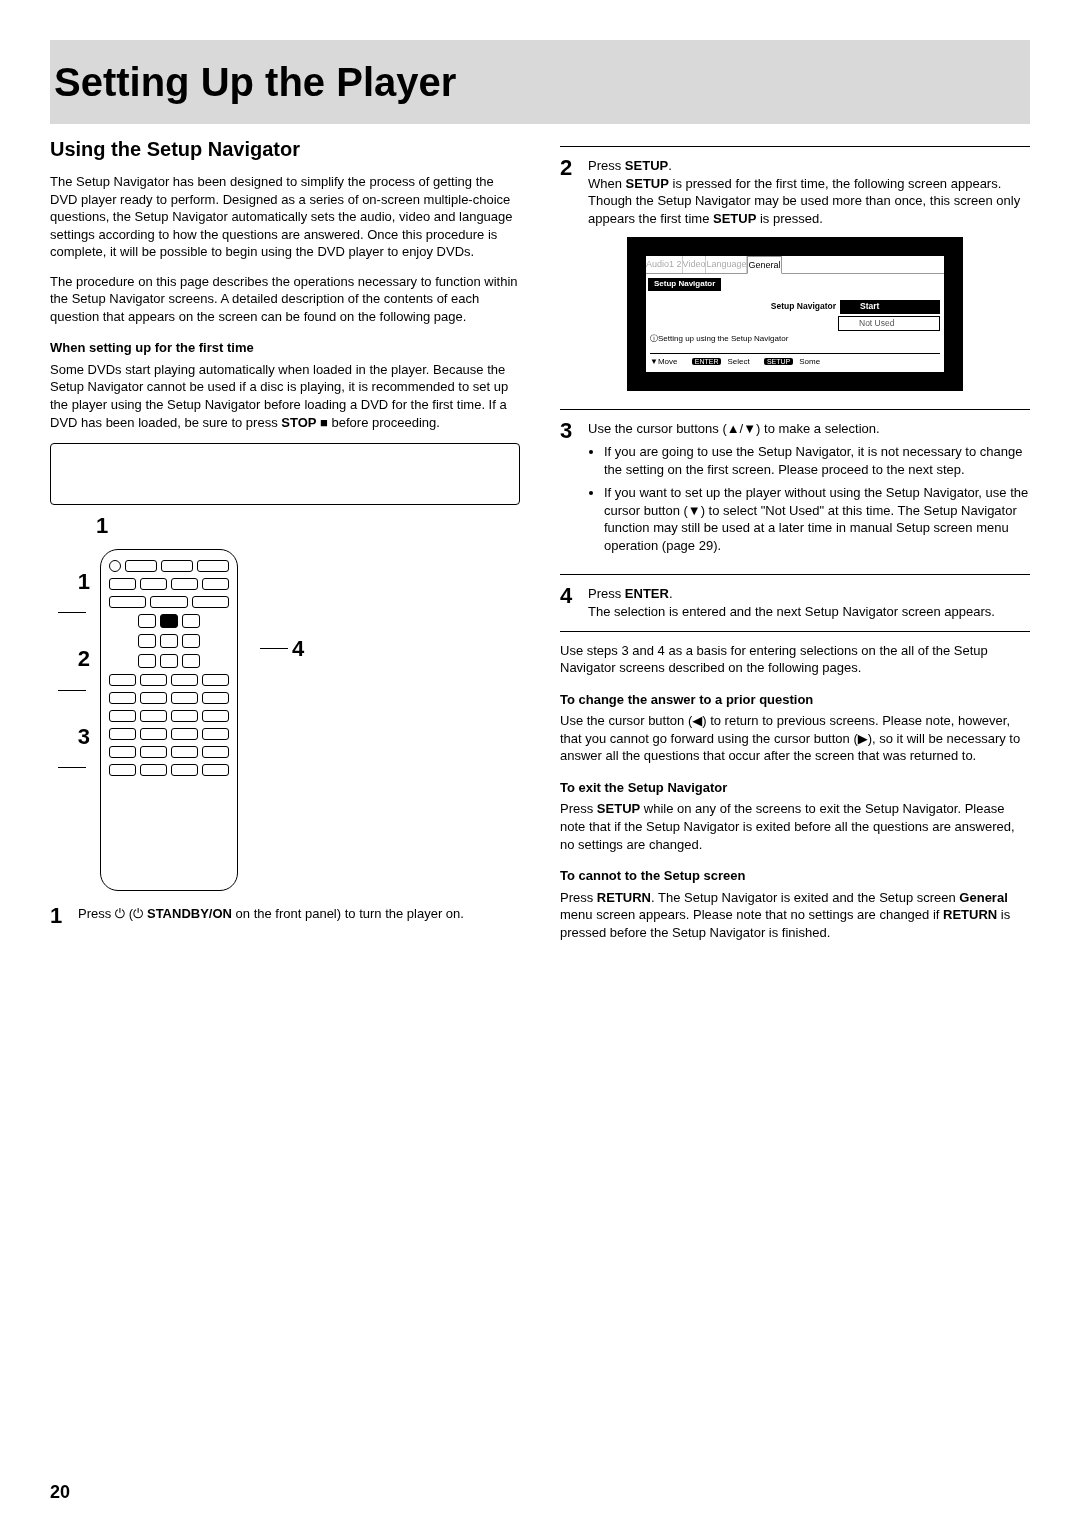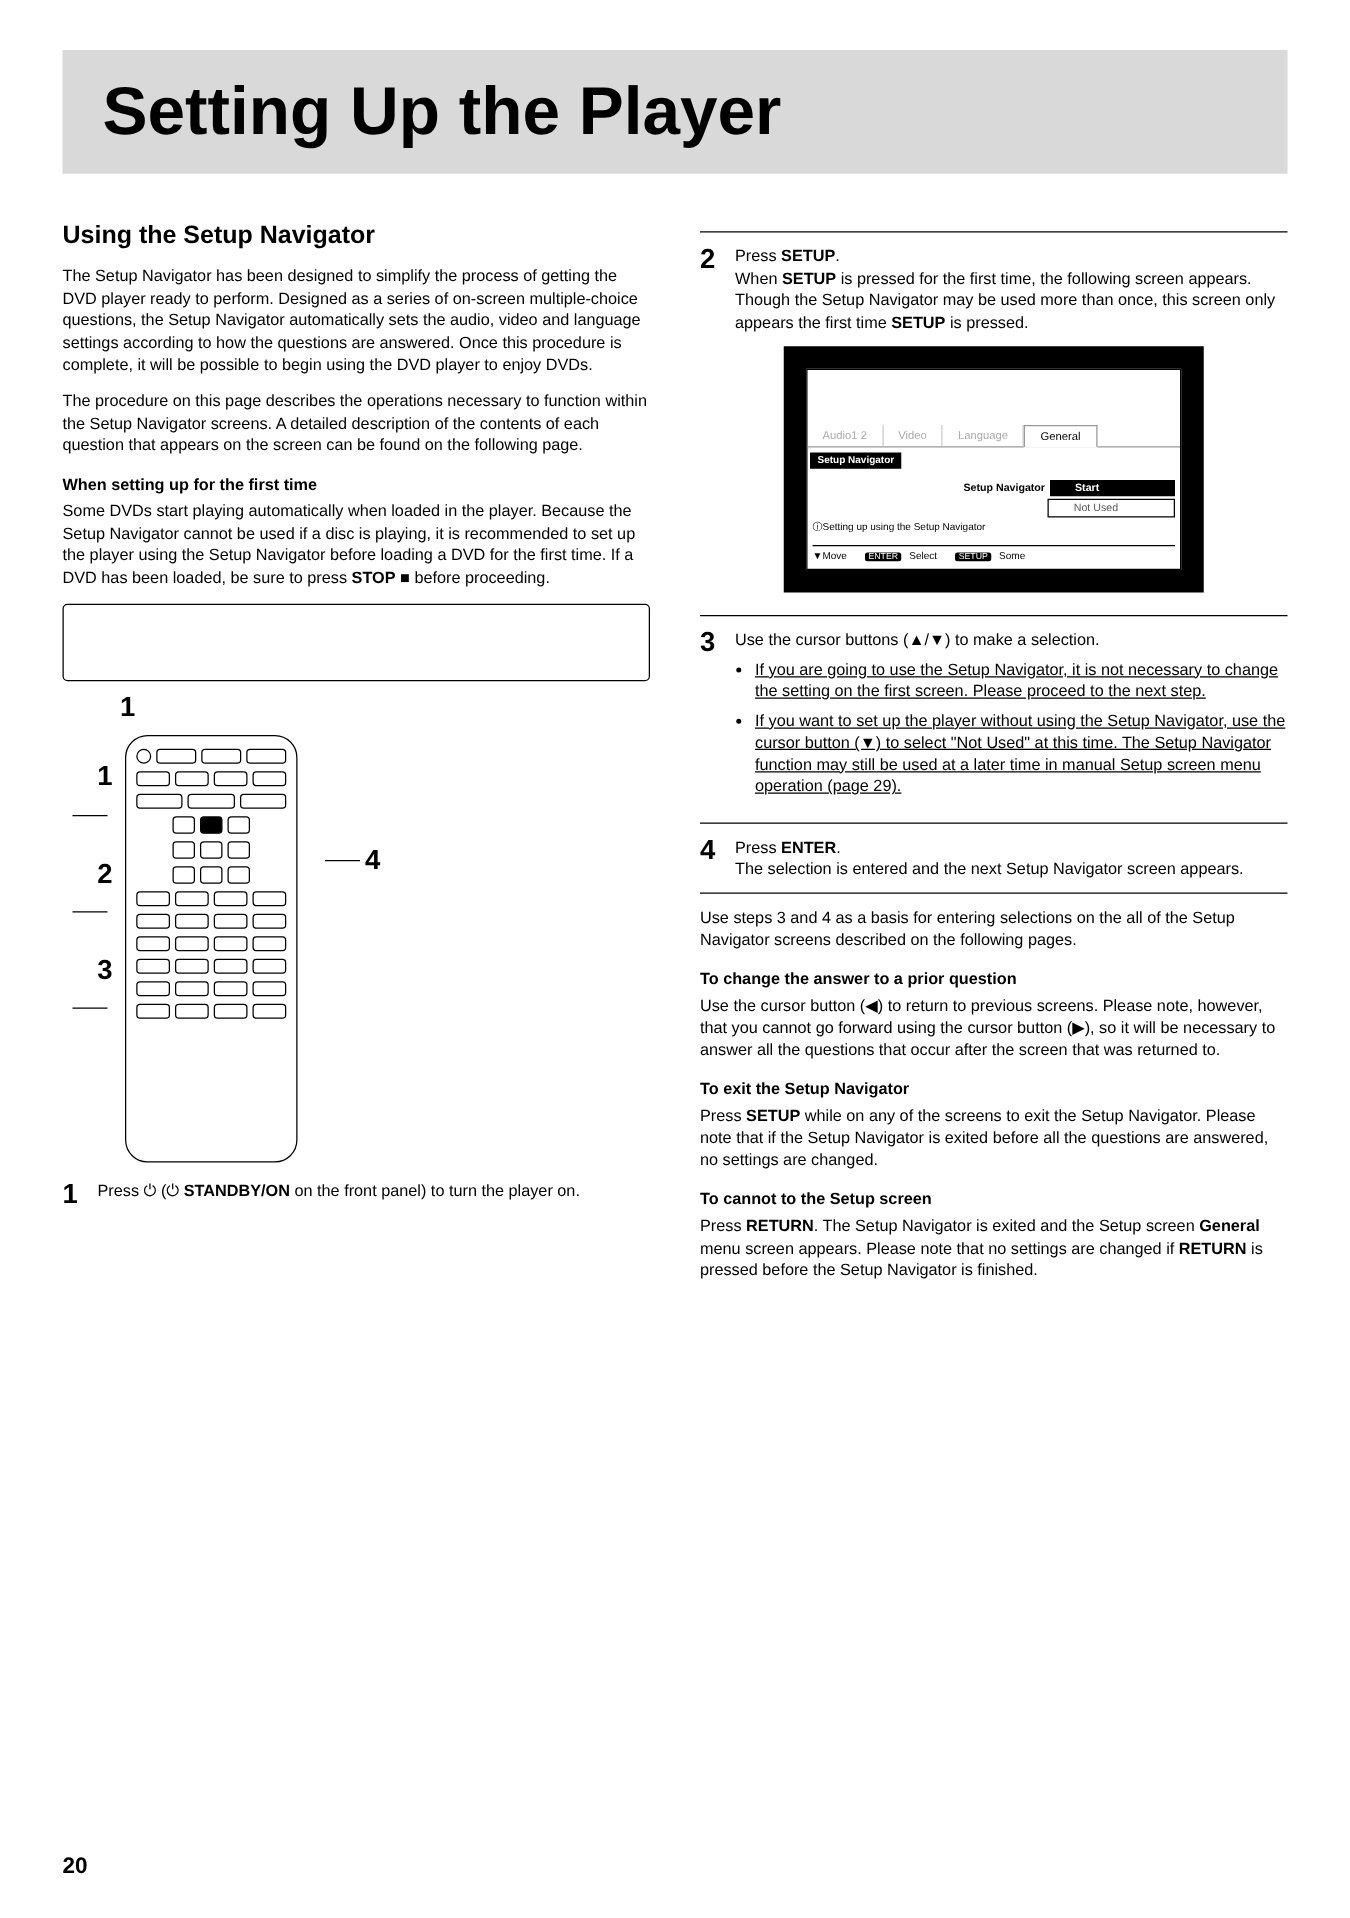--- a/index.html
+++ b/index.html
@@ -6,24 +6,24 @@
     font-family: Arial, Helvetica, sans-serif;
     font-size: 13px;
     color: #000;
     margin: 0;
     padding: 40px 50px;
     width: 980px;
     line-height: 1.35;
   }
   .chapter-title {
     background: #d9d9d9;
-    font-size: 54px;
-    font-weight: bold;
-    padding: 20px 32px;
-    margin-bottom: 36px;
+    font-size: 40px;
+    font-weight: bold;
+    padding: 20px 4px;
+    margin-bottom: 12px;
     line-height: 1.1;
   }
   .cols {
     display: flex;
     gap: 40px;
   }
   .col {
     flex: 1;
   }
   .section-heading {
@@ -60,21 +60,20 @@
     font-weight: bold;
     line-height: 1;
     width: 18px;
   }
   .step-body {
     flex: 1;
   }
   ul.bullets {
     margin: 6px 0 10px 0;
     padding-left: 16px;
-    text-decoration: underline;
   }
   ul.bullets li {
     margin-bottom: 6px;
   }
   
   .osd-frame {
     background:#000;
     padding:18px;
     width: 300px;
     margin: 10px auto 18px auto;
@@ -83,24 +82,23 @@
     background:#fff;
     border:1px solid #000;
     font-size:9px;
     color:#555;
   }
   .osd .tabs {
     display:flex;
     border-bottom:1px solid #999;
   }
   .osd .tab {
-    padding:2px 12px;
+    padding:2px 0;
     border-right:1px solid #ccc;
     color:#aaa;
-    margin-top:44px;
   }
   .osd .tab.active {
     background:#fff;
     color:#000;
     font-weight:normal;
     border:1px solid #999;
     border-bottom:1px solid #fff;
     margin-bottom:-1px;
   }
   .osd .crumb {

